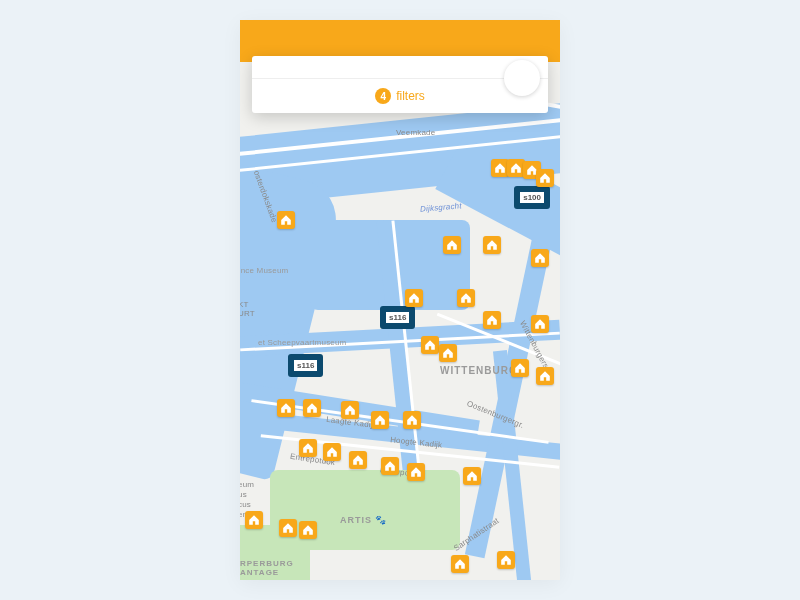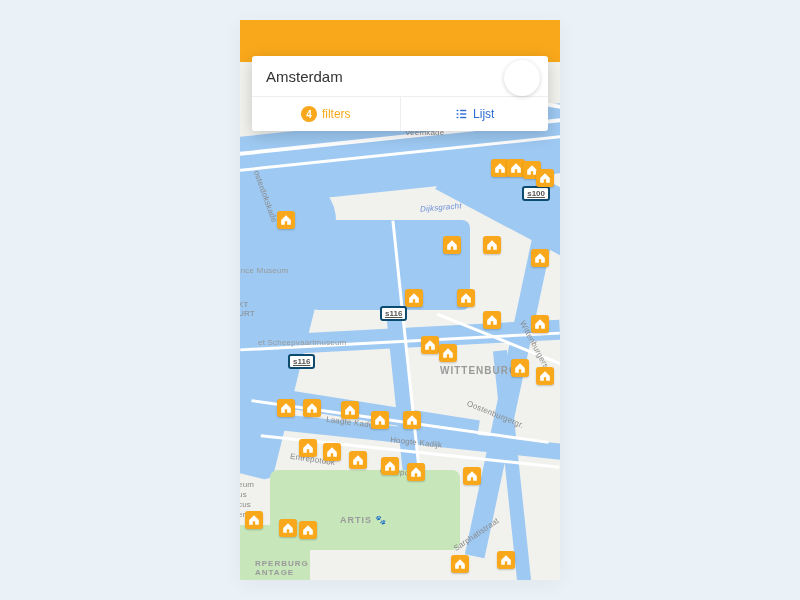--- a/index.html
+++ b/index.html
@@ -53,22 +53,22 @@
   .r-top { top:115px; left:0; right:0; height:4px; transform:skewY(-6deg);}
   .r-top2 { top:132px; left:0; right:0; height:3px; transform:skewY(-6deg);}
   .r-diag { top:60px; left:-20px; width:400px; height:4px; transform:rotate(10deg);}
   .r-mid { top:320px; left:0; right:0; height:3px; transform:rotate(-3deg);}
   .r-ent1 { top:400px; left:10px; width:300px; height:3px; transform:rotate(8deg);}
   .r-ent2 { top:430px; left:20px; width:300px; height:3px; transform:rotate(6deg);}
   .r-vert { top:200px; left:165px; width:3px; height:260px; transform:rotate(-6deg);}
   .r-oost { top:330px; left:190px; width:200px; height:3px; transform:rotate(22deg);}
   
   .shield {
-    position:absolute; background:#fff; border:2px solid #0c4a6e; border-radius:3px;
-    font-size:8px; padding:0 3px; line-height:11px; color:#555; font-weight:600;text-decoration:underline;
+    position:absolute; background:#fff; border:6px solid #0c4a6e; border-radius:3px;
+    font-size:8px; padding:0 3px; line-height:11px; color:#555; font-weight:600;
   }
   .street {
     position:absolute; font-size:8px; color:#8a8a8a; white-space:nowrap; letter-spacing:0.2px;
   }
   .district {
     position:absolute; font-size:10px; color:#9a9a9a; font-weight:600; letter-spacing:1px;
   }
   
   .pin {
     position:absolute; width:18px; height:18px; background:#f8a81a;
@@ -139,36 +139,36 @@
 
     <div class="road r-top"></div>
     <div class="road r-top2"></div>
     <div class="road r-diag"></div>
     <div class="road r-mid"></div>
     <div class="road r-ent1"></div>
     <div class="road r-ent2"></div>
     <div class="road r-vert"></div>
     <div class="road r-oost"></div>
 
-    <span class="street" style="top:108px; left:165px;">Veemkade</span>
+    <span class="street" style="top:108px; left:156px;">Veemkade</span>
     <span class="street" style="top:183px; left:180px; transform:rotate(-5deg); font-style:italic; color:#6b8fd6;">Dijksgracht</span>
     <span class="street" style="top:172px; left:-2px; transform:rotate(70deg);">osterdokskade</span>
     <span class="street" style="top:246px; left:-4px; color:#9a9a9a;">ence Museum</span>
     <span class="street" style="top:318px; left:18px; color:#9a9a9a;">et Scheepvaartmuseum</span>
     <span class="street" style="top:398px; left:86px; transform:rotate(7deg);">Laagte Kadijk</span>
     <span class="street" style="top:418px; left:150px; transform:rotate(6deg);">Hoogte Kadijk</span>
     <span class="street" style="top:435px; left:50px; transform:rotate(8deg);">Entrepotdok</span>
     <span class="street" style="top:448px; left:140px; transform:rotate(7deg);">Entrepotdok</span>
     <span class="street" style="top:390px; left:225px; transform:rotate(22deg);">Oostenburgergr.</span>
     <span class="street" style="top:320px; left:268px; transform:rotate(62deg);">Wittenburgers</span>
     <span class="street" style="top:510px; left:210px; transform:rotate(-34deg);">Sarphatistraat</span>
 
     <span class="district" style="top:345px; left:200px;">WITTENBURG</span>
     <span class="district" style="bottom:55px; left:100px; font-size:9px;"><span>ARTIS</span> 🐾</span>
-    <span class="district" style="bottom:3px; left:15px; font-size:8px; line-height:9px; white-space:pre;">RPERBURG
+    <span class="district" style="bottom:3px; left:0; font-size:8px; line-height:9px; white-space:pre;">RPERBURG
 ANTAGE</span>
     <span class="street" style="top:280px; left:-2px; line-height:9px; white-space:pre;">KT
 URT</span>
     <span class="street" style="top:460px; left:-2px; line-height:10px; white-space:pre;">eum
 us
 cus
 ence</span>
 
     <span class="shield" style="top:166px; right:10px;">s100</span>
     <span class="shield" style="top:286px; left:140px;">s116</span>
@@ -333,37 +333,23 @@
         <svg viewBox="0 0 10 10">
           <path d="M5 1L9 5v4H6V6H4v3H1V5z" fill="#fff"></path>
         </svg>
       </div>
   </div>
 
   <div class="header-bar"></div>
 
   <div class="search-card">
     <div class="search-row">
-      <input class="search-input" type="text" value="Amsterdam" style="">
       <div class="clear-btn"></div>
     </div>
     <div class="segmented">
       <div class="seg orange">
         <span class="filter-badge">4</span>
         <span>filters</span>
       </div>
-      <div class="seg">
-        <span class="seg-icon">
-          <svg viewBox="0 0 16 16" width="14" height="14" fill="none" stroke="#2a6bd4" stroke-width="1.6">
-            <line x1="3" y1="4" x2="5" y2="4"></line>
-              <line x1="7" y1="4" x2="14" y2="4"></line>
-            <line x1="3" y1="8" x2="5" y2="8"></line>
-              <line x1="7" y1="8" x2="14" y2="8"></line>
-            <line x1="3" y1="12" x2="5" y2="12"></line>
-              <line x1="7" y1="12" x2="14" y2="12"></line>
-          </svg>
-        </span>
-        <span>Lijst</span>
-      </div>
     </div>
   </div>
 
 </div>
 
 </body></html>

